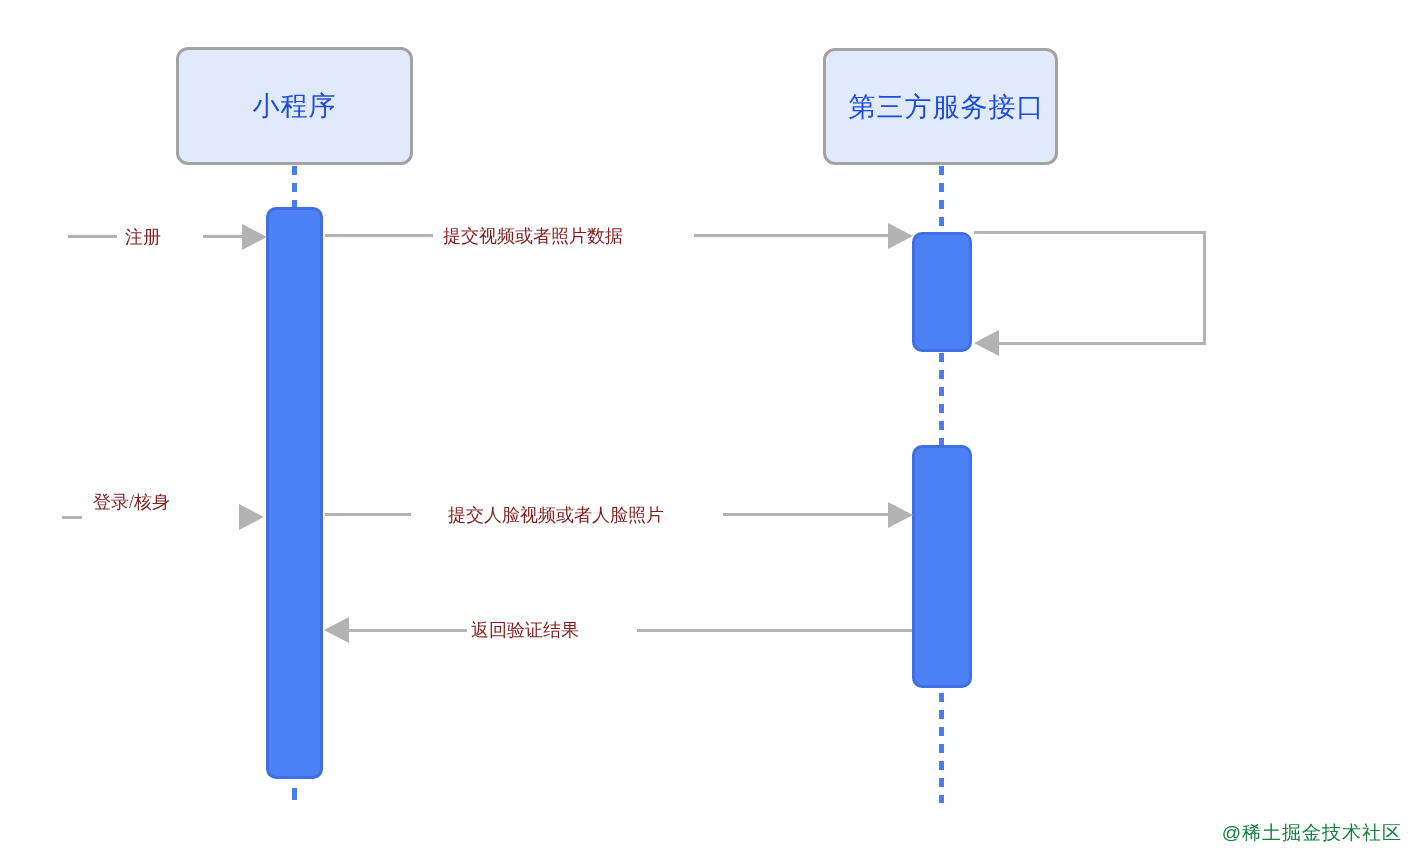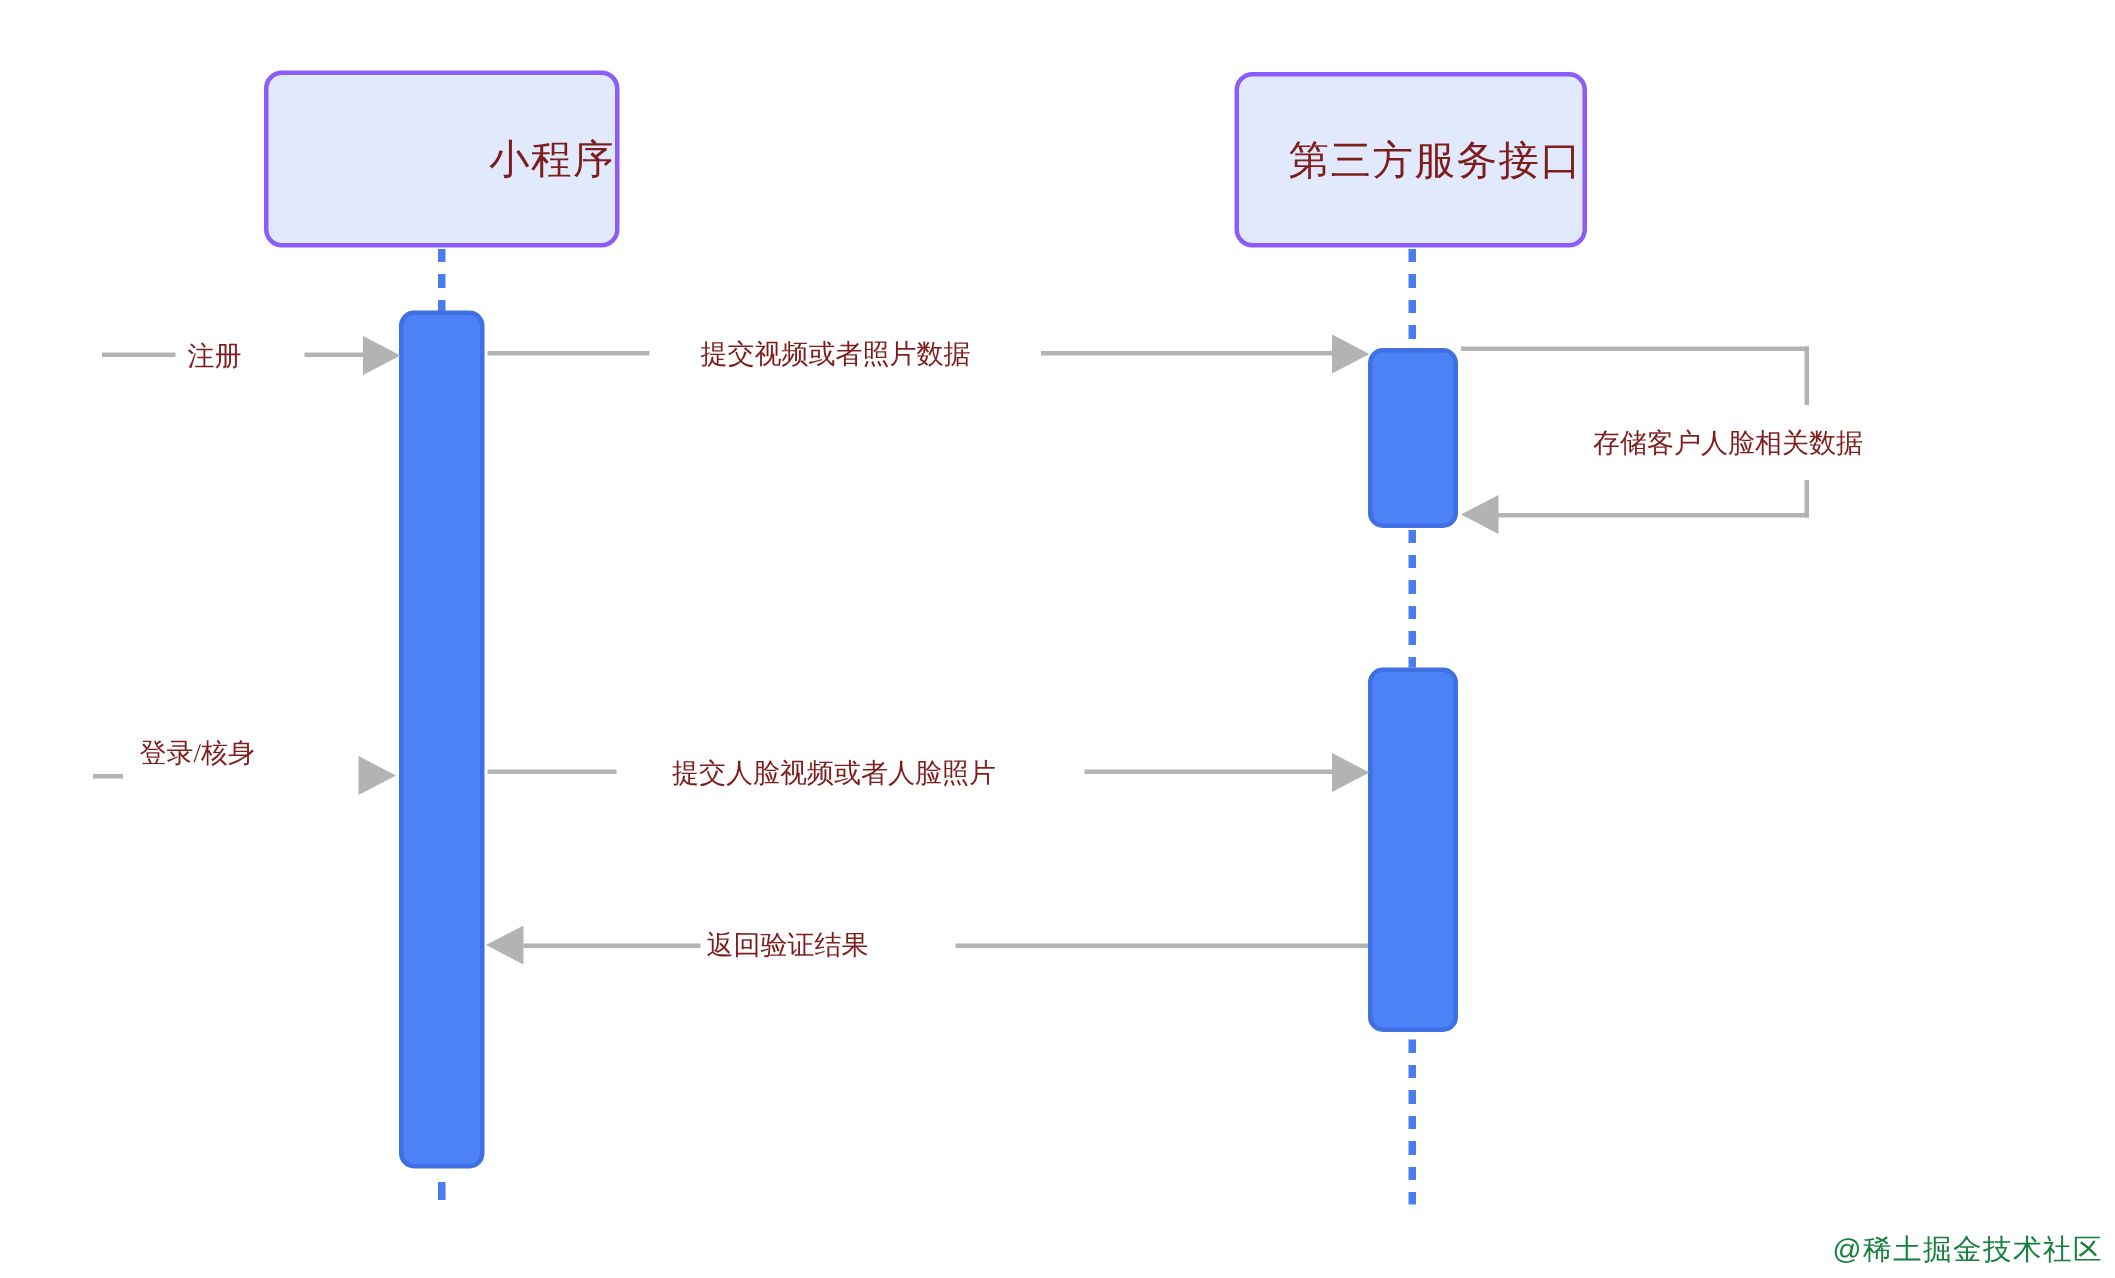--- a/index.html
+++ b/index.html
@@ -3,23 +3,23 @@
 <meta charset="utf-8">
 <style>
   html,body{margin:0;padding:0;background:#fff;}
   .canvas{
     position:relative;width:1410px;height:852px;background:#ffffff;overflow:hidden;
     font-family:"Liberation Sans","DejaVu Sans",sans-serif;color:#1d1d1f;
   }
   
   .actor{
     position:absolute;box-sizing:border-box;
-    background:#e1e9fd;border:3px solid #8b5cf6;border-radius:12px;
-    display:flex;align-items:center;justify-content:flex-end;
-    font-size:27px;color:#7f1d1d;letter-spacing:1px;
+    background:#e1e9fd;border:3px solid #a3a3a3;border-radius:12px;
+    display:flex;align-items:center;justify-content:center;
+    font-size:27px;color:#1d4ed8;letter-spacing:1px;
   }
   .actor-left{left:176px;top:47px;width:237px;height:118px;}
   .actor-right{left:823px;top:48px;width:235px;height:117px;padding-left:12px;}
   
   .lifeline{
     position:absolute;width:5px;
     background:repeating-linear-gradient(180deg,#4a7df0 0 9px,transparent 9px 17px);
   }
   .ll-left-top{left:292px;top:166px;height:42px;}
   .ll-left-bottom{left:292px;top:788px;height:12px;background:#4a7df0;}
@@ -79,29 +79,28 @@
   <div class="bar bar-left"></div>
   <div class="bar bar-right-1"></div>
   <div class="bar bar-right-2"></div>
 
   <div class="mline" style="left:68px;top:235px;width:49px;"></div>
   <div class="mlabel" style="left:125px;top:222px;width:70px;">注册</div>
   <div class="mline" style="left:203px;top:235px;width:40px;"></div>
   <div class="ah-right" style="left:242px;top:224px;"></div>
 
   <div class="mline" style="left:325px;top:234px;width:108px;"></div>
-  <div class="mlabel" style="left:443px;top:221px;width:240px;margin-left:24px;">提交视频或者照片数据</div>
+  <div class="mlabel" style="left:443px;top:221px;width:240px;">提交视频或者照片数据</div>
   <div class="mline" style="left:694px;top:234px;width:194px;"></div>
   <div class="ah-right" style="left:888px;top:223px;"></div>
 
   <div class="mline" style="left:974px;top:231px;width:232px;"></div>
   <div class="vline" style="left:1203px;top:231px;height:114px;"></div>
   <div class="mline" style="left:998px;top:342px;width:208px;"></div>
   <div class="ah-left" style="left:974px;top:330px;"></div>
-  <div class="mlabel mlabel-loop" style="left:1060px;top:270px;width:290px;">存储客户人脸相关数据</div>
 
   <div class="mline" style="left:62px;top:516px;width:20px;"></div>
   <div class="mlabel" style="left:93px;top:487px;width:125px;font-family:Liberation Serif, serif;">登录/核身</div>
   <div class="ah-right" style="left:239px;top:504px;"></div>
 
   <div class="mline" style="left:325px;top:513px;width:86px;"></div>
   <div class="mlabel" style="left:448px;top:500px;width:295px;">提交人脸视频或者人脸照片</div>
   <div class="mline" style="left:723px;top:513px;width:165px;"></div>
   <div class="ah-right" style="left:888px;top:502px;"></div>
 

